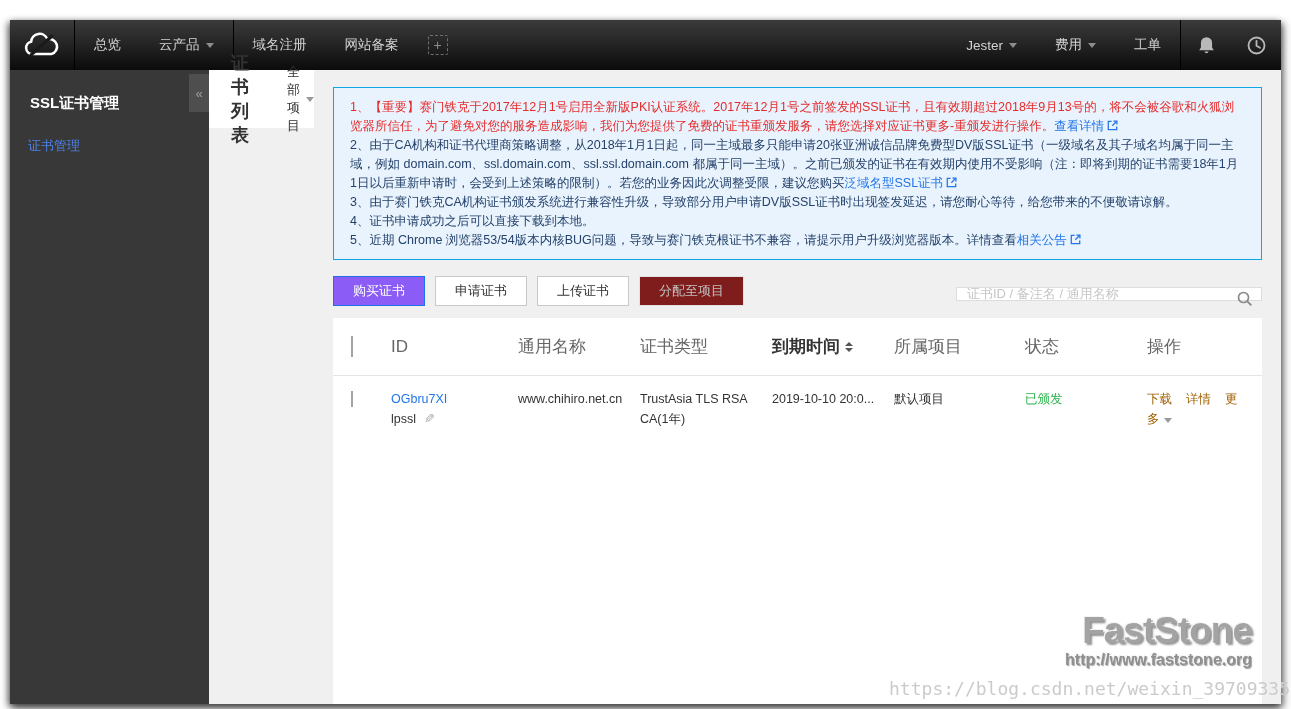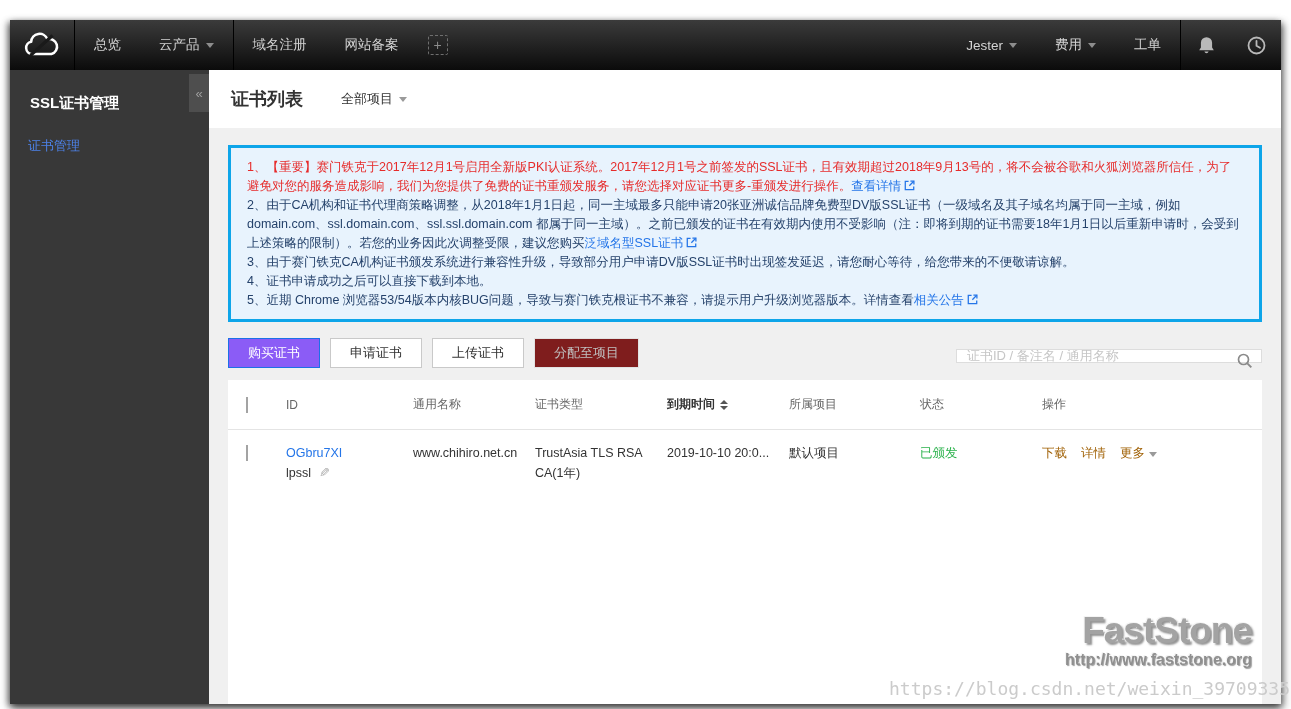--- a/index.html
+++ b/index.html
@@ -28,30 +28,30 @@
   .ticon { width:50px; height:50px; display:flex; align-items:center; justify-content:center; cursor:pointer; }
 
   
   .body-row { flex:1; display:flex; min-height:0; }
   .sidebar { flex:0 0 199px; background:#383838; position:relative; }
   .sb-title { color:#fff; font-size:15px; font-weight:bold; padding:24px 0 0 20px; }
   .sb-item { display:block; color:#4d82e8; font-size:13px; padding:24px 0 0 18px; text-decoration:none; cursor:pointer; }
   .collapse { position:absolute; top:4px; right:0; width:20px; height:38px; background:#4e4e4e;
     color:#9f9f9f; font-size:13px; display:flex; align-items:center; justify-content:center; cursor:pointer; }
 
-  .main { flex:1; background:#f0f0f0; display:flex; flex-direction:column; min-width:0; }
+  .main { flex:1; background:#f0f0f0; display:flex; flex-direction:row; min-width:0; }
   .page-header { height:58px; flex:0 0 58px; background:#fff; display:flex; align-items:center; padding-left:22px; }
   .page-header h1 { font-size:18px; color:#333; font-weight:bold; }
   .proj-filter { margin-left:38px; font-size:13px; color:#333; cursor:pointer; display:flex; align-items:center; }
   .proj-filter .caret { border-top-color:#9a9a9a; }
 
   .content { flex:1; padding:0 19px; display:flex; flex-direction:column; min-height:0; }
 
   
-  .notice { margin-top:17px; background:#e8f3fd; border:3px solid #0ea5e9; padding:10px 16px 9px;
+  .notice { margin-top:17px; background:#e8f3fd; border:1px solid #0ea5e9; padding:10px 16px 9px;
     font-size:12.5px; line-height:19px; color:#25426b; }
   .notice p { margin:0; }
   .notice .red { color:#e62b2b; }
   .nlink { color:#2475e8; text-decoration:none; cursor:pointer; }
   .ext { margin-left:3px; vertical-align:-1px; }
 
   
   .toolbar { margin-top:16px; display:flex; align-items:center; flex:0 0 30px; }
   .btn { height:30px; padding:0 19px; font-size:13px; margin-right:10px; cursor:pointer;
     background:#fff; border:1px solid #c9c9c9; color:#333; border-radius:0; }
@@ -59,21 +59,21 @@
   .btn.disabled { background:#7f1d1d; border-color:#e2e2e2; color:#c0c0c0; cursor:default; }
   .searchbox { margin-left:auto; position:relative; width:306px; height:14px; }
   .searchbox input { width:100%; height:100%; border:1px solid #ddd; padding:0 34px 0 10px;
     font-size:13px; color:#333; background:#fff; outline:none; }
   .searchbox input::placeholder { color:#c6c6c6; }
   .search-ic { position:absolute; right:9px; top:7px; cursor:pointer; }
 
   
   .card { margin-top:12px; background:#fff; flex:1; }
   .grid { display:grid; grid-template-columns:58px 127px 122px 132px 122px 131px 122px 1fr; }
-  .thead { height:50px; align-items:center; border-bottom:1px solid #e4e4e4; font-size:12px; color:#666; }
+  .thead { height:58px; align-items:center; border-bottom:1px solid #e4e4e4; font-size:17px; color:#666; }
   .thead .col-expire { color:#333; font-weight:bold; display:flex; align-items:center; }
   .trow { font-size:12.5px; color:#333; padding:13px 0 12px; line-height:20px; align-items:start; }
   .cb { width:13px; height:13px; border:1px solid #a3a3a3; background:#f1f1f1; margin-left:18px; cursor:pointer; box-shadow:inset 1px 1px 0 #fff; }
   .thead .cb { margin-top:0; }
   .cell { padding-right:14px; }
   .idlink { color:#2475e8; text-decoration:none; cursor:pointer; display:inline-block; }
   .alias { color:#333; }
   .pencil { color:#a9a9a9; font-size:13px; margin-left:4px; cursor:pointer; display:inline-block; transform:scaleX(-1); }
   .status-ok { color:#2bb24c; }
   .ops a { color:#a16207; text-decoration:none; margin-right:14px; cursor:pointer; }

